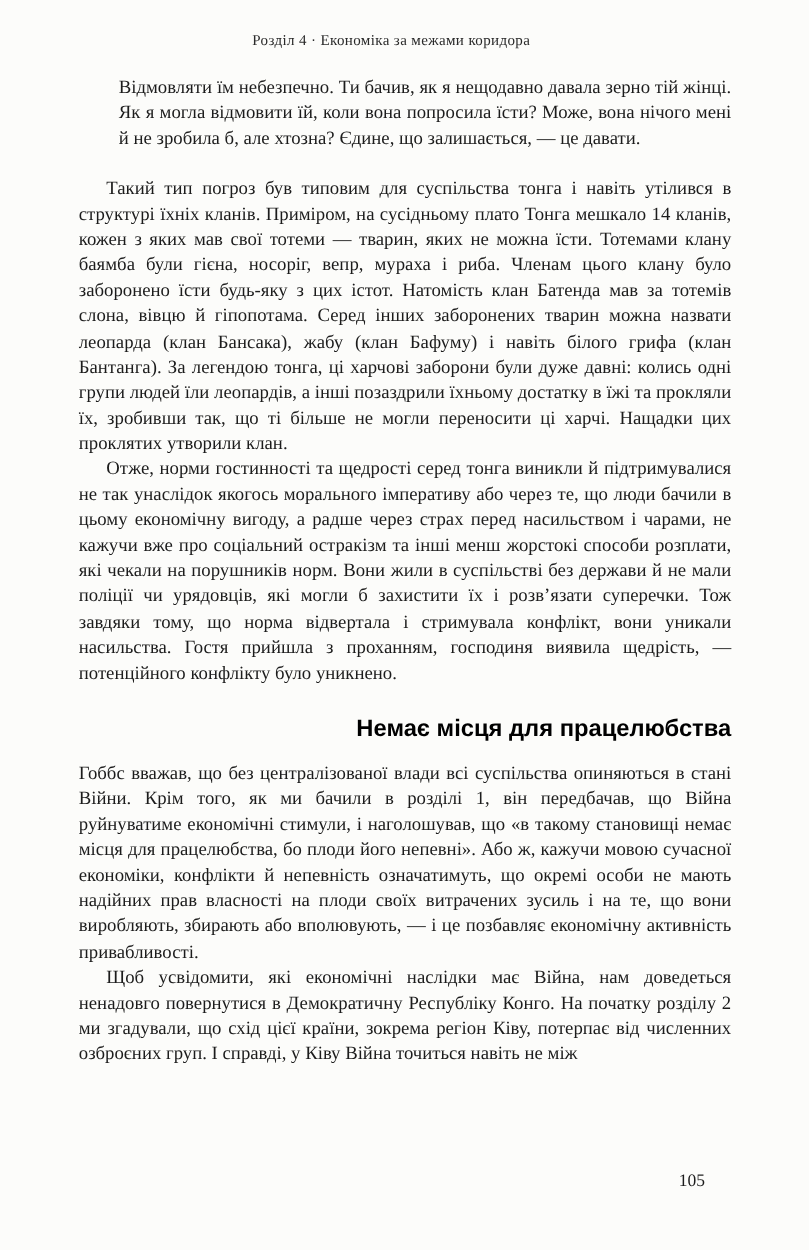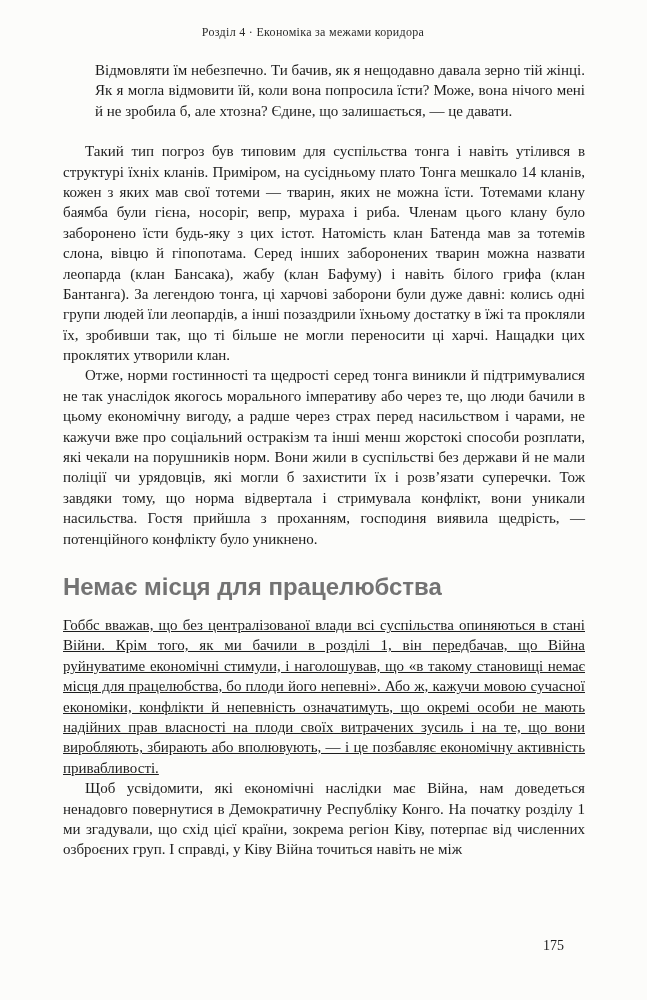--- a/index.html
+++ b/index.html
@@ -40,29 +40,28 @@
   }
   .para {
     margin: 0;
     font-size: 15px;
     line-height: 1.36;
     text-align: justify;
     text-indent: 22px;
   }
   .para.no-indent {
     text-indent: 0;
-    text-decoration: underline;
   }
   .section-heading {
     margin: 24px 0 14px 0;
     font-family: "Liberation Sans", sans-serif;
     font-weight: bold;
-    font-size: 24px;
-    text-align: left;
-    color: #737373;
+    font-size: 19px;
+    text-align: right;
+    color: #000000;
   }
   .page-number {
     position: absolute;
     right: 62px;
     bottom: 46px;
     font-size: 14px;
     color: #1c1c1c;
   }
 </style>
 </head>
@@ -78,19 +77,19 @@
 
 
     <p class="para">Такий тип погроз був типовим для суспільства тонга і навіть утілився в структурі їхніх кланів. Приміром, на сусідньому плато Тонга мешкало 14 кланів, кожен з яких мав свої тотеми — тварин, яких не можна їсти. Тотемами клану баямба були гієна, носоріг, вепр, мураха і риба. Членам цього клану було заборонено їсти будь-яку з цих істот. Натомість клан Батенда мав за тотемів слона, вівцю й гіпопотама. Серед інших заборонених тварин можна назвати леопарда (клан Бансака), жабу (клан Бафуму) і навіть білого грифа (клан Бантанга). За легендою тонга, ці харчові заборони були дуже давні: колись одні групи людей їли леопардів, а інші позаздрили їхньому достатку в їжі та прокляли їх, зробивши так, що ті більше не могли переносити ці харчі. Нащадки цих проклятих утворили клан.</p>
 
     <p class="para">Отже, норми гостинності та щедрості серед тонга виникли й підтримувалися не так унаслідок якогось морального імперативу або через те, що люди бачили в цьому економічну вигоду, а радше через страх перед насильством і чарами, не кажучи вже про соціальний остракізм та інші менш жорстокі способи розплати, які чекали на порушників норм. Вони жили в суспільстві без держави й не мали поліції чи урядовців, які могли б захистити їх і розв’язати суперечки. Тож завдяки тому, що норма відвертала і стримувала конфлікт, вони уникали насильства. Гостя прийшла з проханням, господиня виявила щедрість, — потенційного конфлікту було уникнено.</p>
 
     <h2 class="section-heading">Немає місця для працелюбства</h2>
 
     <p class="para no-indent">Гоббс вважав, що без централізованої влади всі суспільства опиняються в стані Війни. Крім того, як ми бачили в розділі 1, він передбачав, що Війна руйнуватиме економічні стимули, і наголошував, що «в такому становищі немає місця для працелюбства, бо плоди його непевні». Або ж, кажучи мовою сучасної економіки, конфлікти й непевність означатимуть, що окремі особи не мають надійних прав власності на плоди своїх витрачених зусиль і на те, що вони виробляють, збирають або вполювують, — і це позбавляє економічну активність привабливості.</p>
 
-    <p class="para">Щоб усвідомити, які економічні наслідки має Війна, нам доведеться ненадовго повернутися в Демократичну Республіку Конго. На початку розділу 1 ми згадували, що схід цієї країни, зокрема регіон Ківу, потерпає від численних озброєних груп. І справді, у Ківу Війна точиться навіть не між</p>
+    <p class="para">Щоб усвідомити, які економічні наслідки має Війна, нам доведеться ненадовго повернутися в Демократичну Республіку Конго. На початку розділу 2 ми згадували, що схід цієї країни, зокрема регіон Ківу, потерпає від численних озброєних груп. І справді, у Ківу Війна точиться навіть не між</p>
 
   </div>
 
-  <div class="page-number">175</div>
+  <div class="page-number">105</div>
 
 </div>
 
 </body></html>

